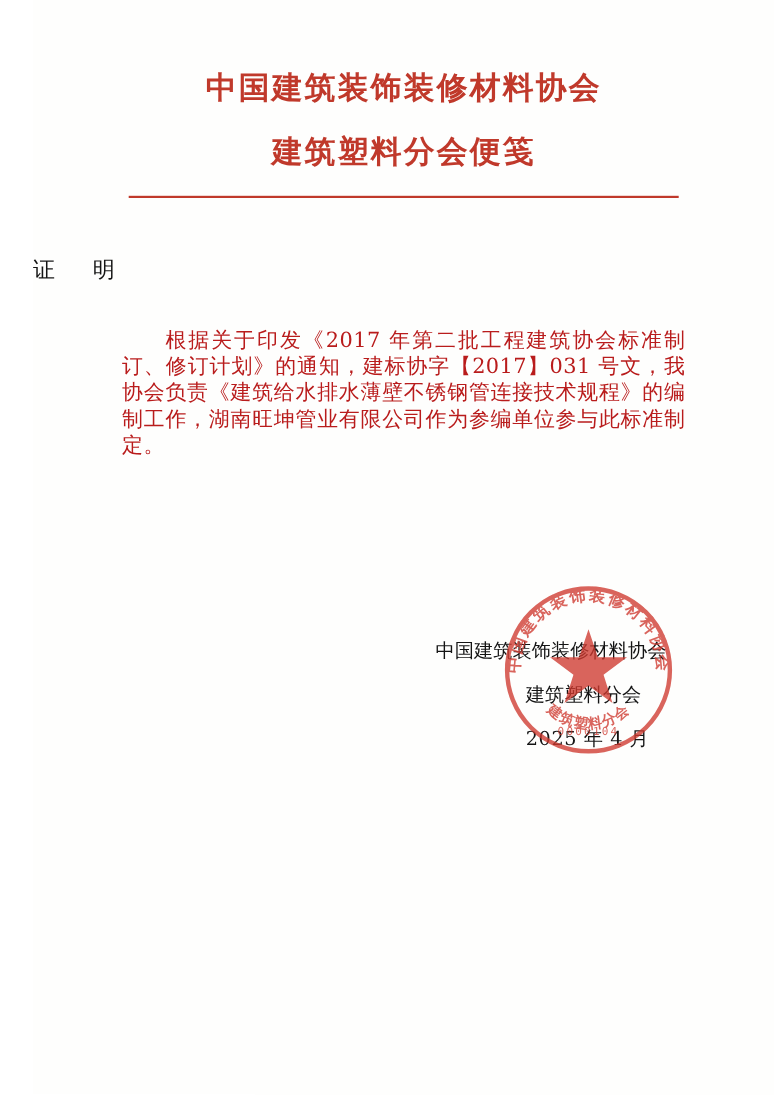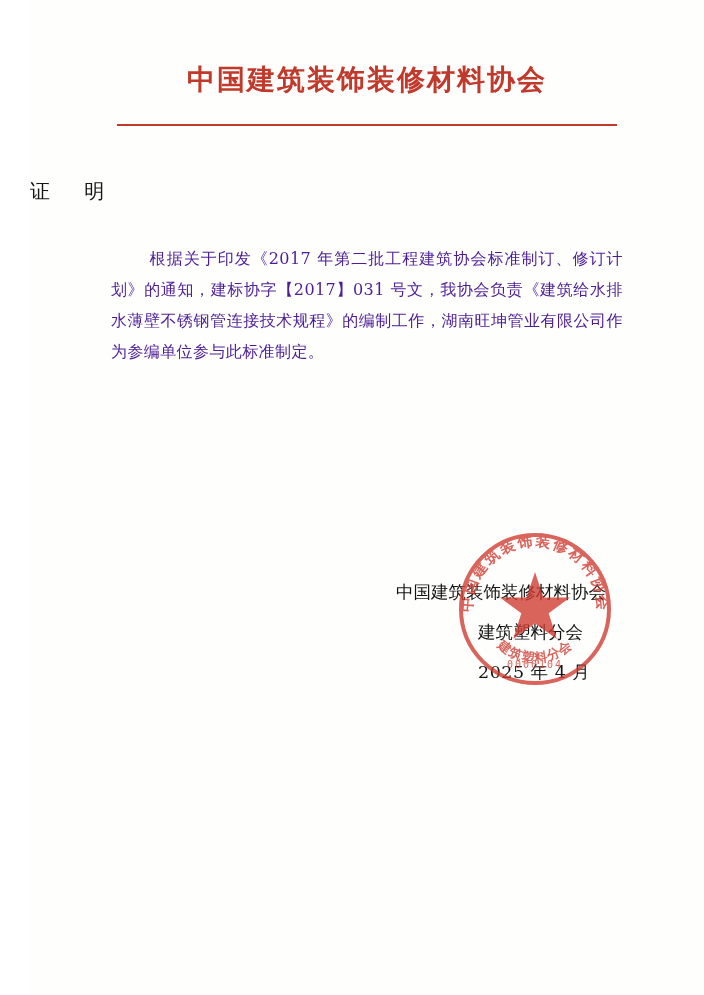--- a/index.html
+++ b/index.html
@@ -51,25 +51,25 @@
     font-size: 20px;
     letter-spacing: 14px;
     margin-top: 52px;
     color: #141414;
     font-family: "DejaVu Serif", "Liberation Serif", serif;
   }
 
   .body-text {
     margin: 38px auto 0 auto;
     width: 512px;
-    font-size: 16px;
-    line-height: 31px;
+    font-size: 19px;
+    line-height: 24px;
     text-align: justify;
     text-justify: inter-ideograph;
-    color: #4c1d95;
+    color: #b91c1c;
     letter-spacing: 0.4px;
     font-family: "DejaVu Serif", "Liberation Serif", serif;
   }
   .body-text .indent { display: inline-block; width: 38px; }
 
   
   .signature {
     position: absolute;
     left: 366px;
     top: 572px;
@@ -93,20 +93,21 @@
   }
   .seal svg { display: block; opacity: 0.78; }
 </style>
 </head>
 <body>
 
 <div class="page">
 
   <div class="letterhead">
     <div class="letterhead-line first">中国建筑装饰装修材料协会</div>
+    <div class="letterhead-line">建筑塑料分会便笺</div>
     <div class="rule"></div>
   </div>
 
   <div class="doc-title">证 明</div>
 
   <div class="body-text">
     <span class="indent"></span><span>根据关于印发《2017 年第二批工程建筑协会标准制订、修订计划》的通知，建标协字【2017】031 号文，我协会负责《建筑给水排水薄壁不锈钢管连接技术规程》的编制工作，湖南旺坤管业有限公司作为参编单位参与此标准制定。</span>
   </div>
 
   <div class="signature">

